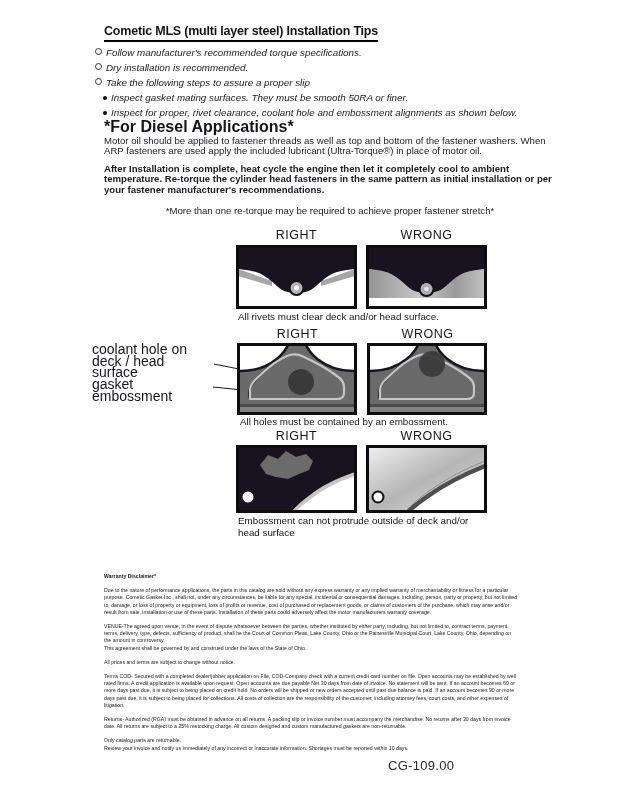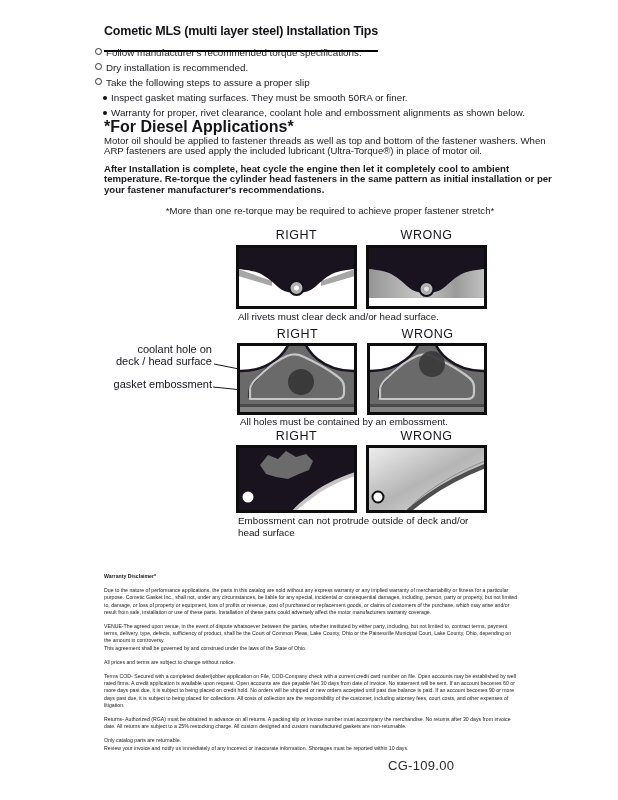--- a/index.html
+++ b/index.html
@@ -3,36 +3,36 @@
 <meta charset="utf-8">
 <style>
   :root{
     --page-bg:#ffffff; --ink:#121019; --steel-dark:#19131f; --gray-deck:#9a9a9a;
     --gasket-gray:#6a6a6a; --emboss-line:#c6c6c6; --hole-dark:#3a3a3a; --text:#1c1a1f;
   }
   html,body{margin:0;padding:0;background:#e8e8e8;}
   .page{position:relative;width:618px;height:800px;background:var(--page-bg);
         font-family:"Liberation Sans","DejaVu Sans",sans-serif;color:var(--text);overflow:hidden;}
   .title{position:absolute;left:104px;top:24px;font-size:12.5px;font-weight:bold;letter-spacing:-0.2px;
-         border-bottom:2px solid #000;padding-bottom:12px;color:#151318;}
+         border-bottom:2px solid #000;padding-bottom:2px;color:#151318;}
   .intro{position:absolute;left:95px;top:45px;width:470px;font-size:9.8px;line-height:15px;}
-  .intro .row{white-space:nowrap;}
+  .intro .row{white-space:nowrap;font-style:italic;}
   .marker-o{display:inline-block;width:5px;height:5px;border:1px solid #333;border-radius:50%;
             margin-right:4px;vertical-align:1px;}
   .sub{margin-left:8px;}
   .marker-dot{display:inline-block;width:4px;height:4px;background:#111;border-radius:50%;
               margin-right:4px;vertical-align:1.5px;}
   .diesel-head{position:absolute;left:104px;top:118px;font-size:16px;font-weight:bold;color:#151318;}
   .para{position:absolute;left:104px;width:452px;font-size:9.6px;line-height:10.4px;}
   .p1{top:136px;} .p2{top:164px;font-weight:bold;} .pnote{top:206px;text-align:center;}
   .fig-head{position:absolute;width:121px;text-align:center;font-size:12.5px;font-weight:500;
             letter-spacing:0.5px;color:#17141c;}
   .panel{position:absolute;width:121px;}
   .caption{position:absolute;font-size:9.8px;color:#15131a;line-height:11.5px;}
-  .ann{position:absolute;width:120px;text-align:right;font-size:11px;line-height:11.5px;color:#17141c;}
+  .ann{position:absolute;width:120px;font-size:14px;line-height:11.5px;color:#17141c;}
   .leader{position:absolute;left:0;top:0;pointer-events:none;}
   .disclaimer{position:absolute;left:104px;top:573px;width:414px;font-size:5.2px;line-height:7.2px;color:#222;}
   .disclaimer .dh{font-weight:bold;margin:0 0 7px 0;}
   .disclaimer p{margin:0 0 7px 0;}
   .disclaimer p.tight{margin:0;}
   .doc-code{position:absolute;left:388px;top:758px;font-size:13px;color:#2b2b2b;letter-spacing:0.3px;}
   svg{display:block;}
   .bfill{fill:var(--steel-dark);} .gasket{fill:var(--gasket-gray);}
   .hole{fill:var(--hole-dark);} .embline{stroke:var(--emboss-line);}
 </style>
@@ -41,21 +41,21 @@
 
 <div class="page">
 
   <div class="title">Cometic MLS (multi layer steel) Installation Tips</div>
 
   <div class="intro">
     <div class="row"><span class="marker-o"></span><span>Follow manufacturer's recommended torque specifications.</span></div>
     <div class="row"><span class="marker-o"></span><span>Dry installation is recommended.</span></div>
     <div class="row"><span class="marker-o"></span><span>Take the following steps to assure a proper slip</span></div>
     <div class="row sub"><span class="marker-dot"></span><span>Inspect gasket mating surfaces.  They must be smooth 50RA or finer.</span></div>
-    <div class="row sub"><span class="marker-dot"></span><span>Warranty for proper, rivet clearance, coolant hole and embossment alignments as shown below.</span></div>
+    <div class="row sub"><span class="marker-dot"></span><span>Inspect for proper, rivet clearance, coolant hole and embossment alignments as shown below.</span></div>
   </div>
 
   <div class="diesel-head">*For Diesel Applications*</div>
   <div class="para p1">Motor oil should be applied to fastener threads as well as top and bottom of the fastener washers. When ARP fasteners are used apply the included lubricant (Ultra-Torque®) in place of motor oil.</div>
   <div class="para p2">After Installation is complete, heat cycle the engine then let it completely cool to ambient temperature. Re-torque the cylinder head fasteners in the same pattern as initial installation or per your fastener manufacturer's recommendations.</div>
   <div class="para pnote">*More than one re-torque may be required to achieve proper fastener stretch*</div>
 
   <div class="fig-head" style="left:236px;top:228px;">RIGHT</div>
   <div class="fig-head" style="left:366px;top:228px;">WRONG</div>
 

